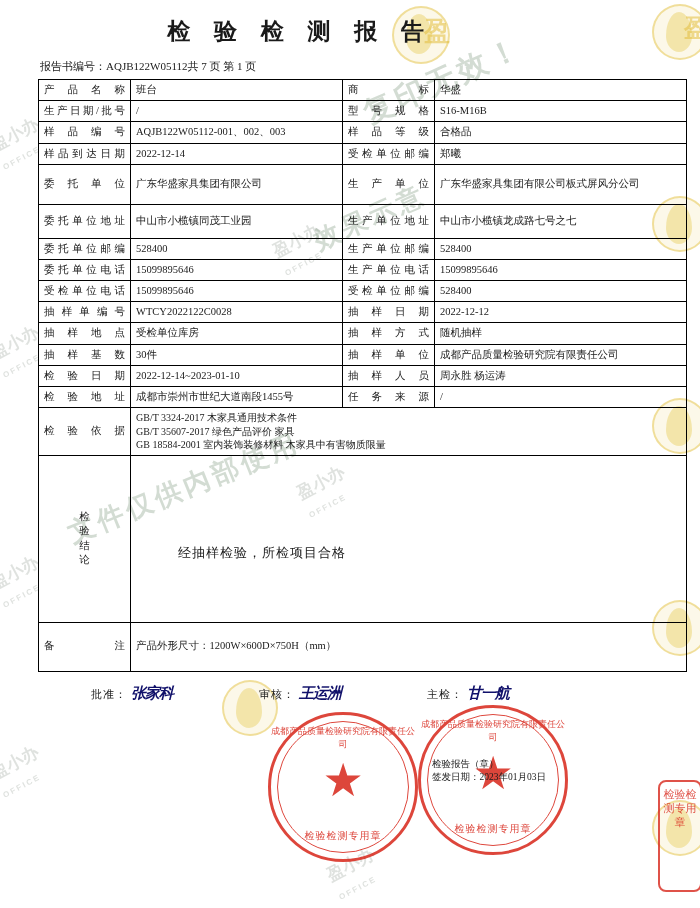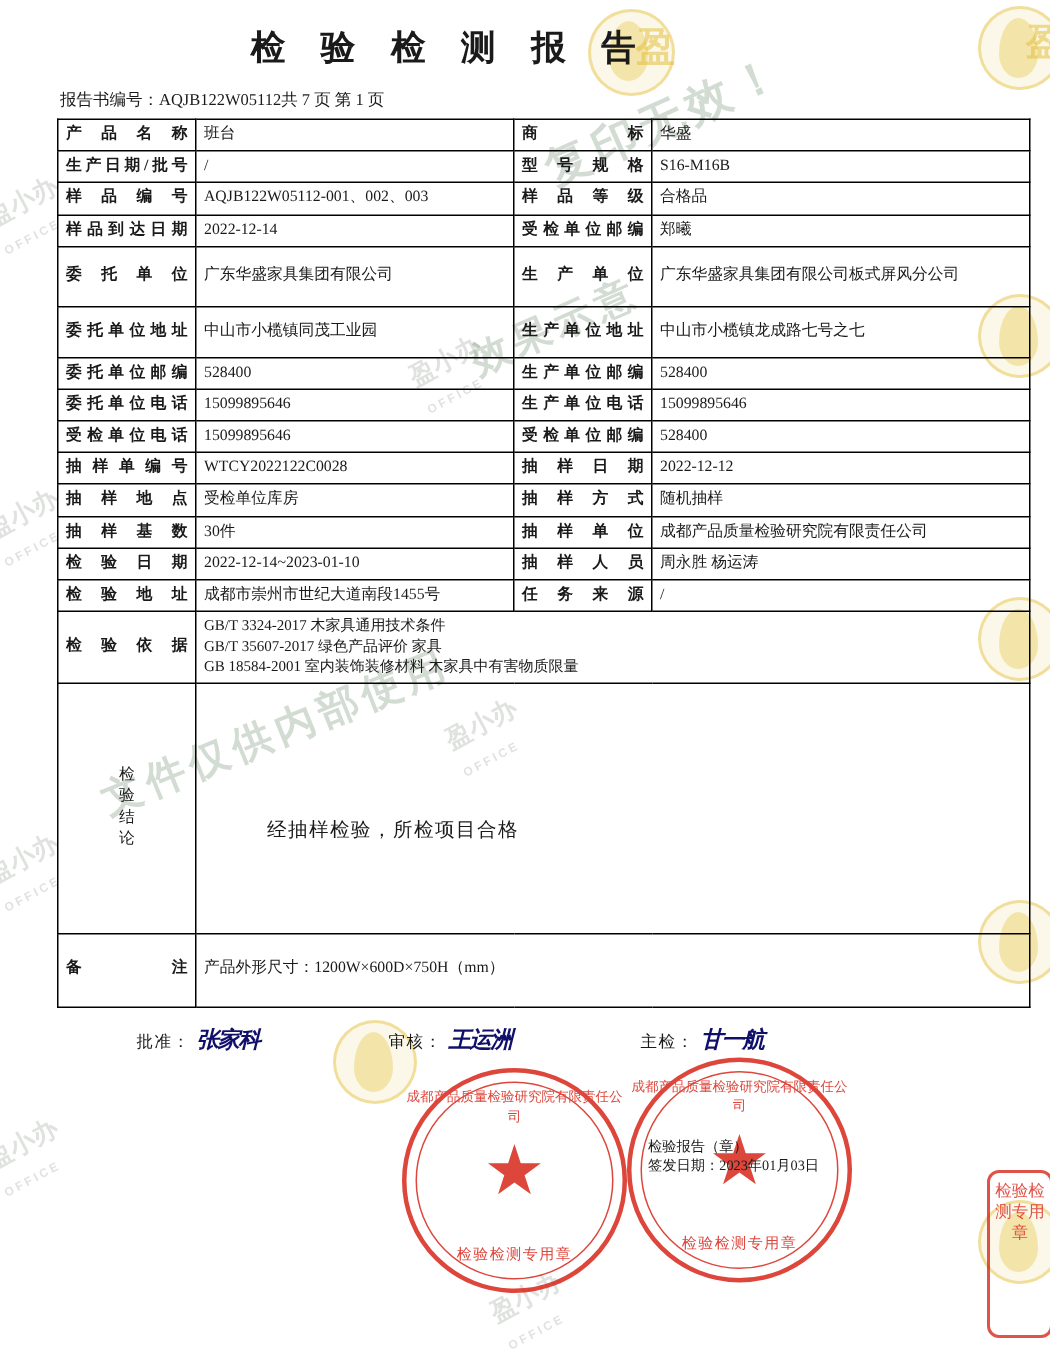--- a/index.html
+++ b/index.html
@@ -92,21 +92,20 @@
     vertical-align: middle;
     line-height: 1.35;
     word-break: break-all;
   }
   td.lab {
     text-align: justify;
     text-align-last: justify;
     letter-spacing: 0px;
     width: 88px;
     padding: 3px 7px;
-    font-weight: bold;
   }
   td.val { width: 212px; }
   .vert-lab {
     text-align: center;
     letter-spacing: 0;
     line-height: 1.5;
     width: 88px;
   }
   .vert-lab span {
     display: block;

